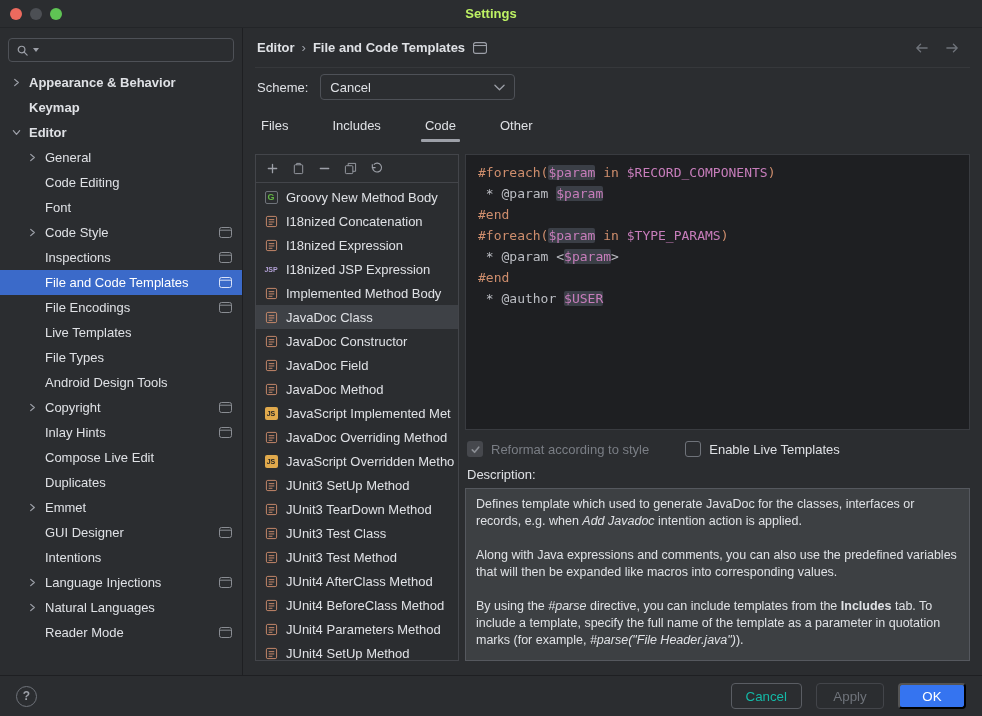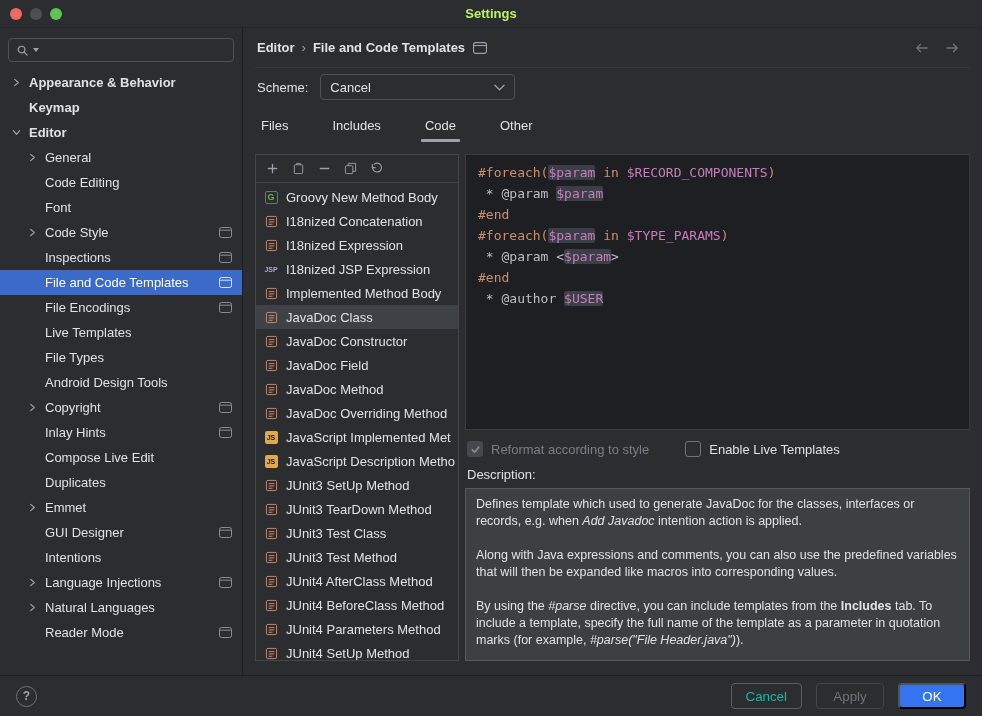--- a/index.html
+++ b/index.html
@@ -471,40 +471,40 @@
                     <svg width="13" height="13" viewBox="0 0 14 14">
                       <rect x="1.5" y="1.5" width="11" height="11" rx="1.5" fill="none" stroke="#cf8e6d"></rect>
                       <path d="M4 5h6M4 7.5h6M4 10h4" stroke="#cf8e6d" fill="none"></path>
                     </svg>
                   </span>
                 </span>
                 <span class="tpl-label">JavaDoc Method</span>
               </div>
               <div class="tpl-row">
                 <span class="ic-wrap">
+                  <span class="ic-js">JS</span>
+                </span>
+                <span class="tpl-label">JavaScript Implemented Met</span>
+              </div>
+              <div class="tpl-row">
+                <span class="ic-wrap">
                   <span style="display:flex">
                     <svg width="13" height="13" viewBox="0 0 14 14">
                       <rect x="1.5" y="1.5" width="11" height="11" rx="1.5" fill="none" stroke="#cf8e6d"></rect>
                       <path d="M4 5h6M4 7.5h6M4 10h4" stroke="#cf8e6d" fill="none"></path>
                     </svg>
                   </span>
                 </span>
                 <span class="tpl-label">JavaDoc Overriding Method</span>
               </div>
               <div class="tpl-row">
                 <span class="ic-wrap">
                   <span class="ic-js">JS</span>
                 </span>
-                <span class="tpl-label">JavaScript Implemented Met</span>
-              </div>
-              <div class="tpl-row">
-                <span class="ic-wrap">
-                  <span class="ic-js">JS</span>
-                </span>
-                <span class="tpl-label">JavaScript Description Metho</span>
+                <span class="tpl-label">JavaScript Overridden Metho</span>
               </div>
               <div class="tpl-row">
                 <span class="ic-wrap">
                   <span style="display:flex">
                     <svg width="13" height="13" viewBox="0 0 14 14">
                       <rect x="1.5" y="1.5" width="11" height="11" rx="1.5" fill="none" stroke="#cf8e6d"></rect>
                       <path d="M4 5h6M4 7.5h6M4 10h4" stroke="#cf8e6d" fill="none"></path>
                     </svg>
                   </span>
                 </span>

